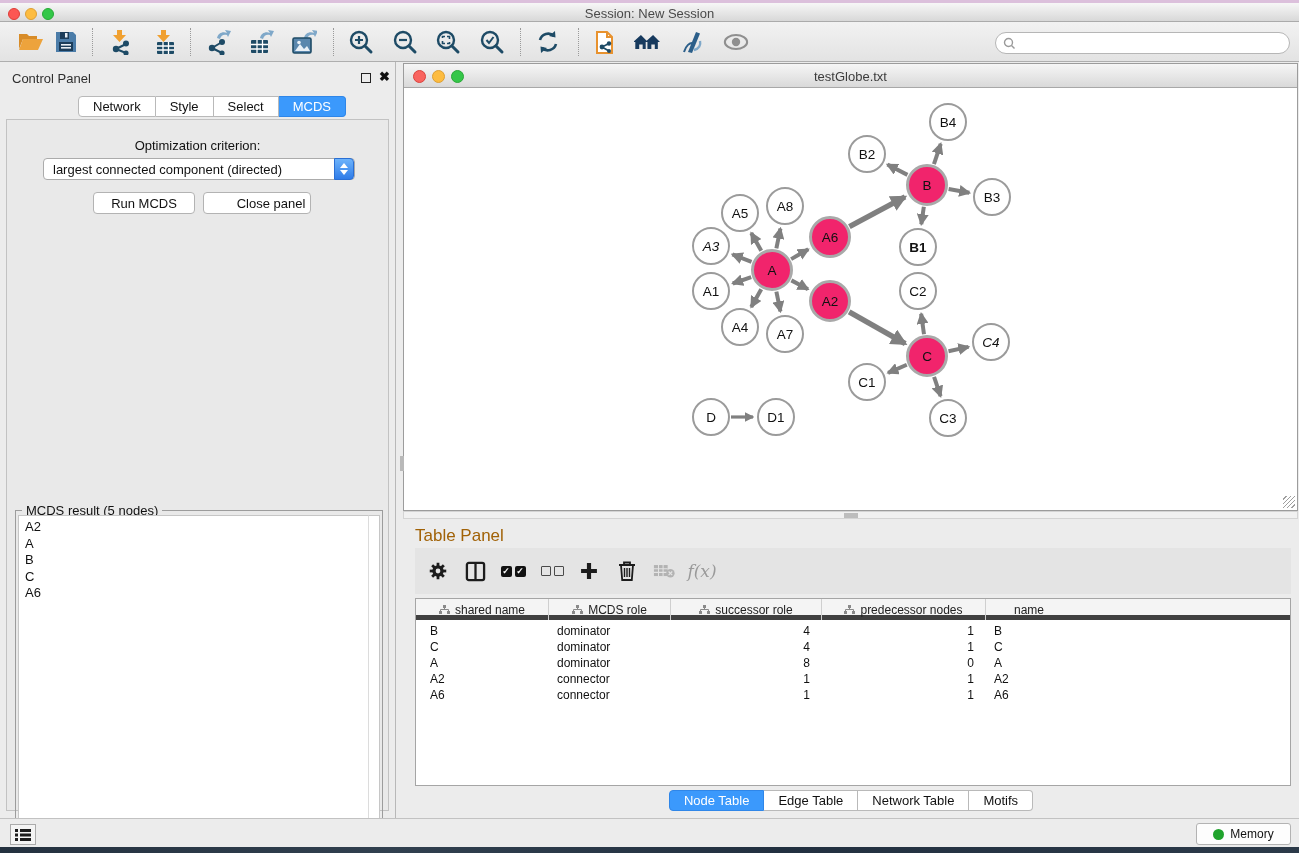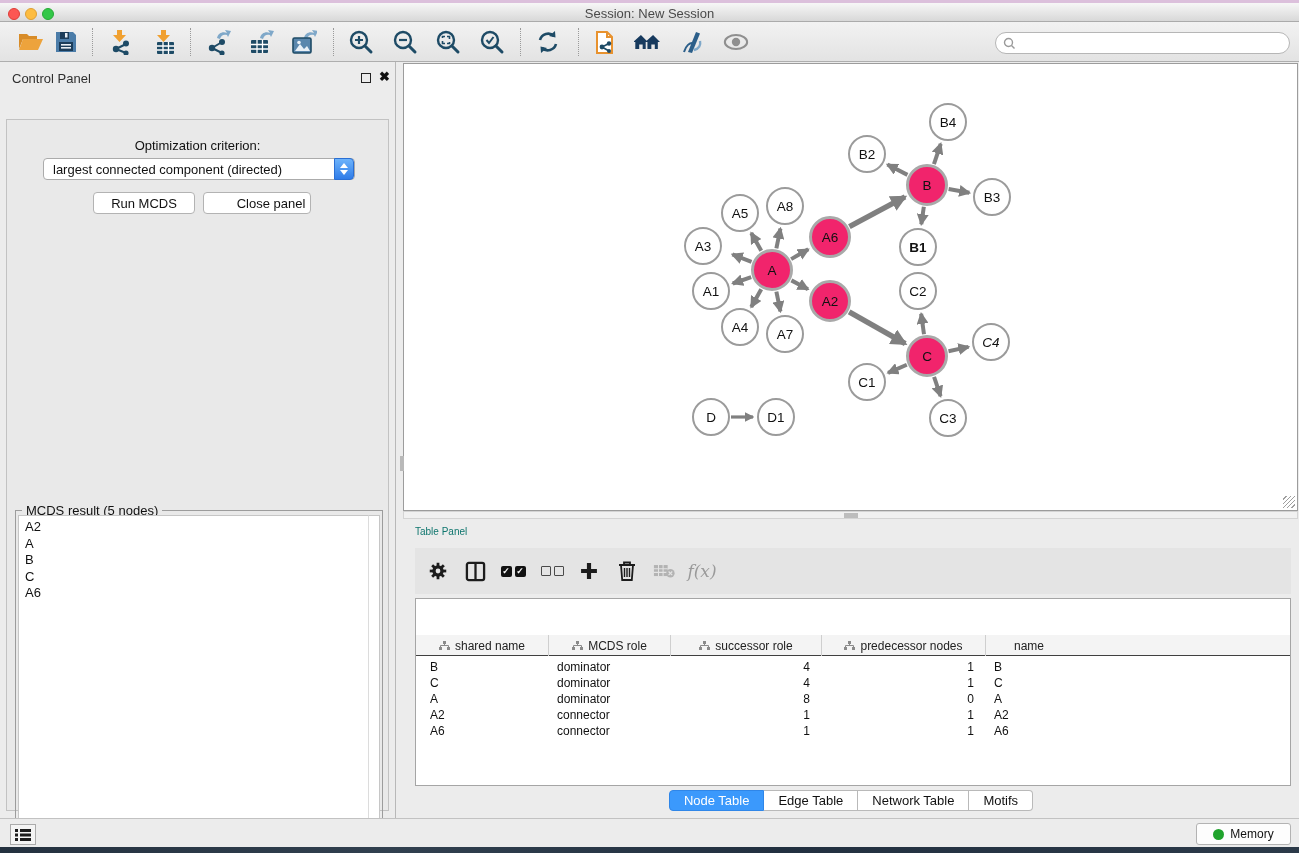--- a/index.html
+++ b/index.html
@@ -96,34 +96,34 @@
   .gnode.mcds { background:#f1246c; border:3px solid #a9a9a9; }
   #net-vthumb { position:absolute; left:-4px; top:368px; width:4px; height:15px; background:#b9b9b9; }
   #resize-grip { position:absolute; right:2px; bottom:2px; width:12px; height:12px;
     background:repeating-linear-gradient(135deg, transparent 0 2px, #9f9f9f 2px 3px); }
   #net-hscroll { left:403px; top:511px; width:895px; height:8px; background:#f1f1f1;
     border:1px solid #d4d4d4; }
   #net-hthumb { position:absolute; left:440px; top:1px; width:14px; height:5px; background:#bdbdbd; }
 
   
   #table-panel { left:403px; top:520px; width:896px; height:298px; background:#ececec; }
-  #tp-title { position:absolute; left:12px; top:6px; font-size:10px; color:#0f766e; }
+  #tp-title { position:absolute; left:12px; top:6px; font-size:17px; color:#a16207; }
   #tp-toolbar { position:absolute; left:12px; top:28px; width:876px; height:46px; background:#e4e4e4; }
   .tt-icon { position:absolute; top:10px; width:26px; height:26px; display:flex;
     align-items:center; justify-content:center; }
   .chk-pair { display:flex; gap:3px; }
   .chk { width:11px; height:11px; border-radius:2px; background:#111; color:#fff;
     font-size:9px; line-height:11px; text-align:center; font-weight:bold; }
   .unchk { width:10px; height:10px; border:1.6px solid #4a4a4a; border-radius:1px; background:#e4e4e4; }
   #fx-label { font-family:"DejaVu Serif", serif; font-style:italic; font-size:17px; color:#9a9a9a; }
 
   #data-table { position:absolute; left:12px; top:78px; width:876px; height:188px;
     background:#fff; border:1px solid #a5a5a5; overflow:hidden; }
   .trow { display:grid; grid-template-columns:133px 122px 151px 164px 86px 1fr; }
-  #thead { height:21px; background:#f4f4f4; border-bottom:1px solid #404040;margin-top:36px; }
+  #thead { height:21px; background:#f4f4f4; border-bottom:5px solid #404040; }
   .hcell { display:flex; align-items:center; justify-content:center; gap:5px;
     font-size:12px; color:#222; border-right:1px solid #cfcfcf; height:21px; }
   .hcell:last-child { border-right:none; }
   .bcell { font-size:12px; color:#111; height:16px; line-height:16px; padding:0 8px;
     white-space:nowrap; }
   .bcell.num { text-align:right; padding-right:12px; }
   .bcell.first { padding-left:14px; }
   #tbody .trow { margin-top:0; }
   #tbody { padding-top:3px; }
 
@@ -296,20 +296,26 @@
         <path d="M8.5 8.5l3 3" stroke="#9a9a9a" stroke-width="1.4"></path>
       </svg>
     <input id="search-input" placeholder="" style="">
   </span>
 </div>
 
 <div id="control-panel" class="abs">
   <div id="cp-title">Control Panel</div>
   <span id="cp-float" class="panel-float"></span>
   <span id="cp-close" class="panel-close">✖</span>
+  <div class="seg-tabs" id="cp-tabs" style="left:78px; top:34px">
+      <div class="seg-tab">Network</div>
+      <div class="seg-tab">Style</div>
+      <div class="seg-tab">Select</div>
+      <div class="seg-tab sel">MCDS</div>
+    </div>
   <div id="cp-content">
     <div id="opt-dropdown">
       <span class="val">largest connected component (directed)</span>
       <span id="opt-stepper">
           <span class="tri-up"></span>
           <span class="tri-dn"></span>
         </span>
     </div>
     <div id="opt-label">Optimization criterion:</div>
     <div id="run-btn" class="push-btn">Run MCDS</div>
@@ -322,20 +328,26 @@
           <div class="mcds-item">B</div>
           <div class="mcds-item">C</div>
           <div class="mcds-item">A6</div>
         </div>
       <div id="mcds-scroll"></div>
     </div>
   </div>
 </div>
 
 <div id="network-frame" class="abs">
+  <div id="net-titlebar">
+    <span class="ntl red"></span>
+    <span class="ntl yellow"></span>
+    <span class="ntl green"></span>
+    <div class="title">testGlobe.txt</div>
+  </div>
   <div id="graph-canvas">
     <svg id="graph-svg" width="893" height="422">
       <defs>
         <marker id="arrow" viewBox="0 0 10 10" refX="8.5" refY="5" markerWidth="3" markerHeight="3" orient="auto-start-reverse" markerUnits="strokeWidth">
           <path d="M0 0L10 5L0 10z" fill="#808080"></path>
         </marker>
       </defs>
       <g id="edges">
           <line x1="357.230235352432" y1="162.8163567215194" x2="347.2592994042757" y2="145.05562706386607" stroke="#808080" stroke-width="4" marker-end="url(#arrow)"></line>
           <line x1="372.3793183343823" y1="160.44027896919482" x2="376.4216217413276" y2="140.53970835038723" stroke="#808080" stroke-width="4" marker-end="url(#arrow)"></line>
@@ -359,21 +371,21 @@
         </g>
     </svg>
     <div id="node-layer">
         <div class="gnode plain" style="left: 525px; top: 15px; width: 38px; height: 38px;">B4</div>
         <div class="gnode plain" style="left: 444px; top: 47px; width: 38px; height: 38px;">B2</div>
         <div class="gnode mcds" style="left: 502px; top: 76px; width: 42px; height: 42px;">B</div>
         <div class="gnode plain" style="left: 569px; top: 90px; width: 38px; height: 38px;">B3</div>
         <div class="gnode plain" style="left: 317px; top: 106px; width: 38px; height: 38px;">A5</div>
         <div class="gnode plain" style="left: 362px; top: 99px; width: 38px; height: 38px;">A8</div>
         <div class="gnode mcds" style="left: 405px; top: 128px; width: 42px; height: 42px;">A6</div>
-        <div class="gnode plain" style="left: 280px; top: 139px; width: 38px; height: 38px;">A3</div>
+        <div class="gnode plain" style="left: 288px; top: 139px; width: 38px; height: 38px; font-style: italic;">A3</div>
         <div class="gnode mcds" style="left: 347px; top: 161px; width: 42px; height: 42px;">A</div>
         <div class="gnode plain" style="left: 495px; top: 140px; width: 38px; height: 38px; font-weight: bold;">B1</div>
         <div class="gnode plain" style="left: 288px; top: 184px; width: 38px; height: 38px;">A1</div>
         <div class="gnode mcds" style="left: 405px; top: 192px; width: 42px; height: 42px;">A2</div>
         <div class="gnode plain" style="left: 495px; top: 184px; width: 38px; height: 38px;">C2</div>
         <div class="gnode plain" style="left: 317px; top: 220px; width: 38px; height: 38px;">A4</div>
         <div class="gnode plain" style="left: 362px; top: 227px; width: 38px; height: 38px;">A7</div>
         <div class="gnode plain" style="left: 568px; top: 235px; width: 38px; height: 38px; font-style: italic;">C4</div>
         <div class="gnode mcds" style="left: 502px; top: 247px; width: 42px; height: 42px;">C</div>
         <div class="gnode plain" style="left: 444px; top: 275px; width: 38px; height: 38px;">C1</div>

